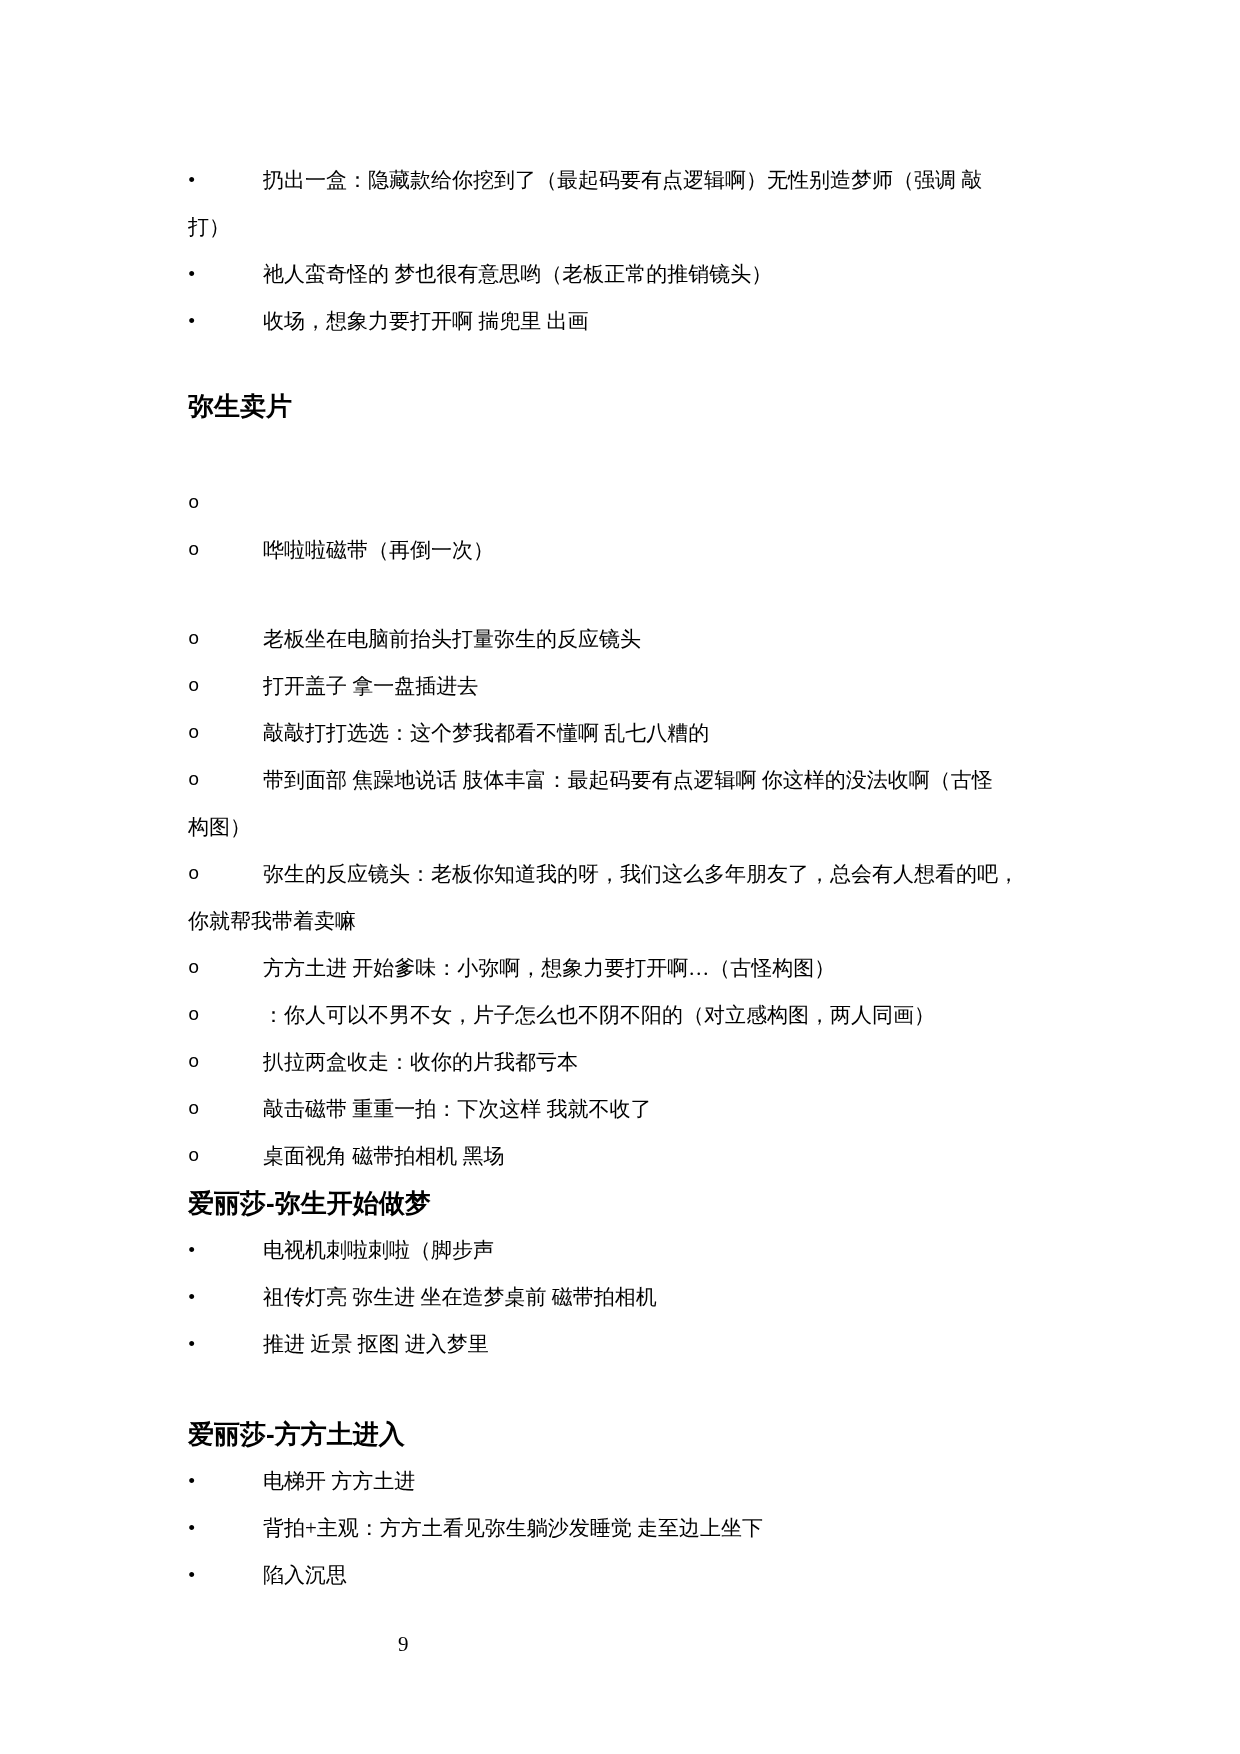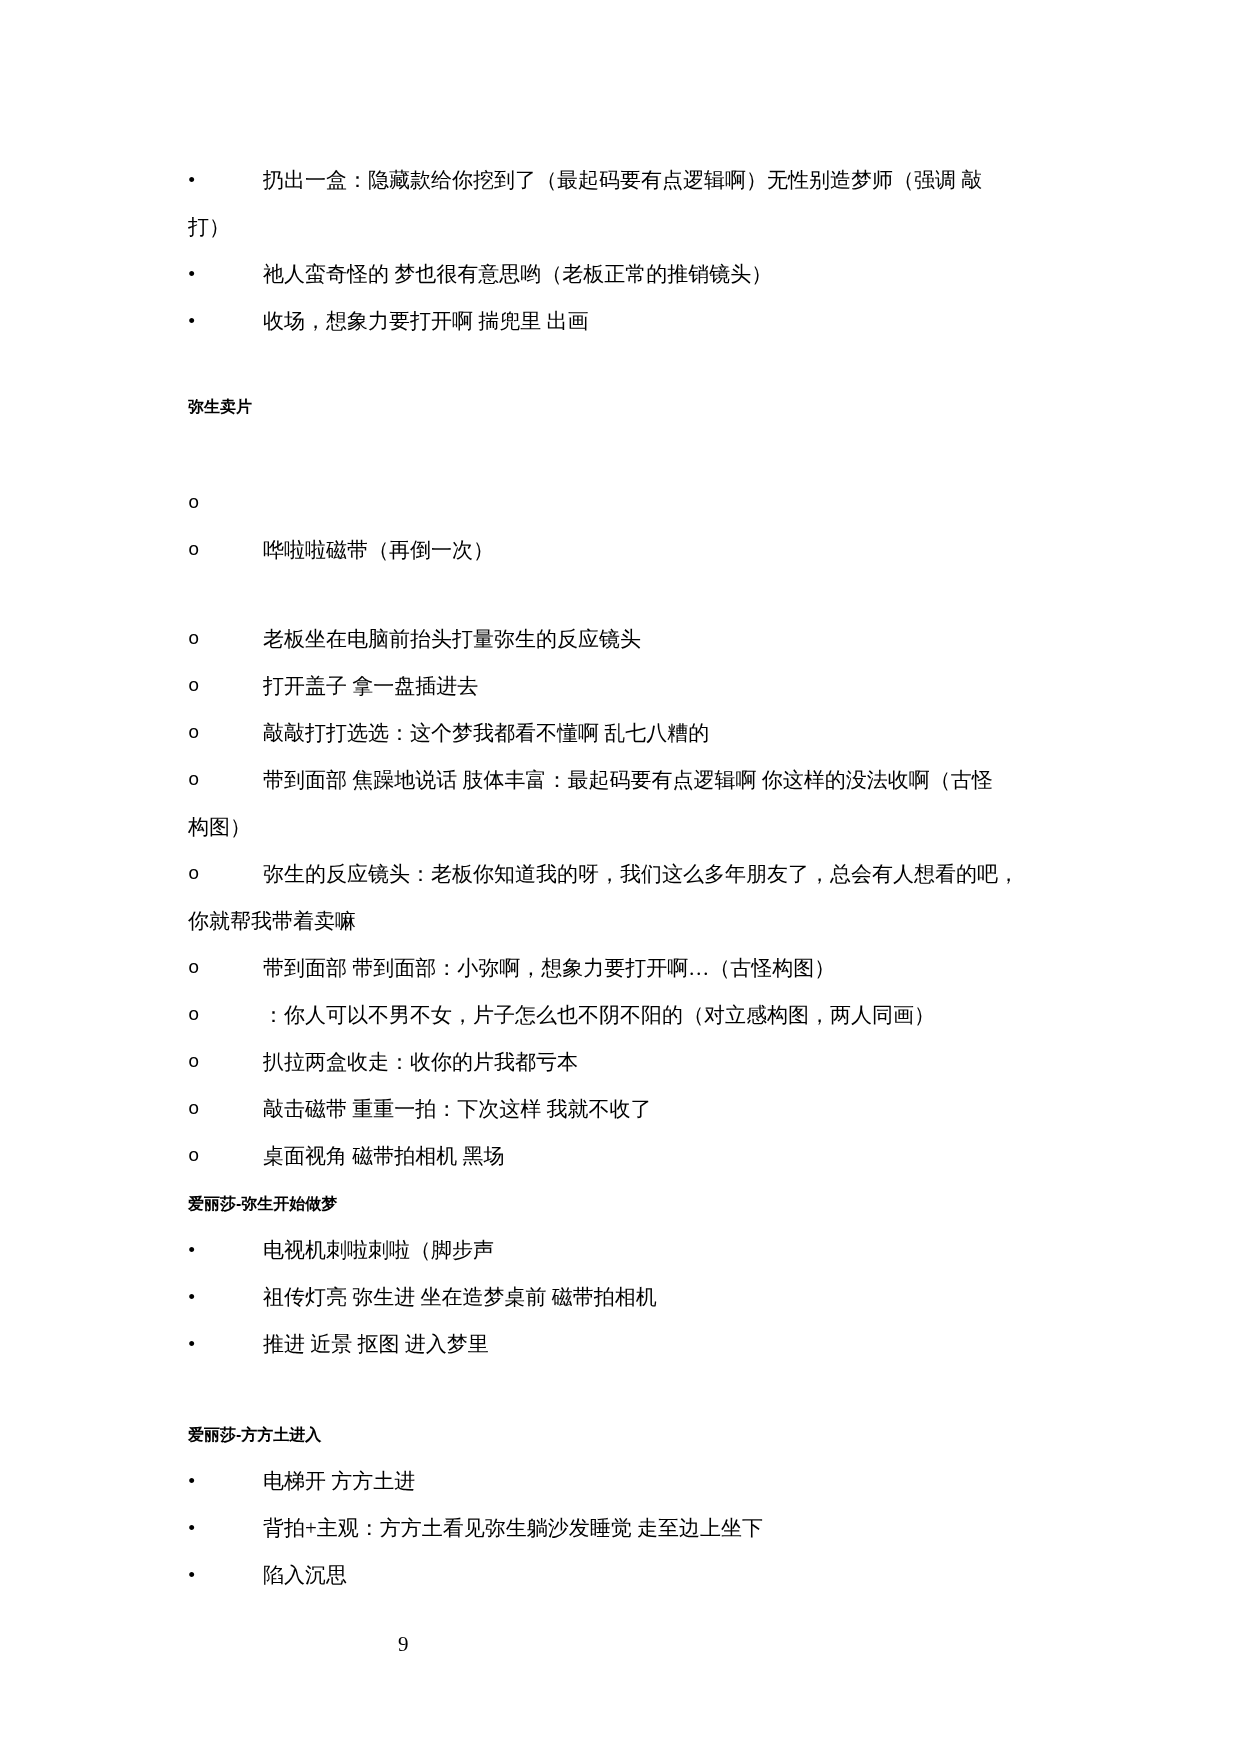--- a/index.html
+++ b/index.html
@@ -49,21 +49,21 @@
   .marker-bullet {
     font-size: 21px;
     font-family: "Liberation Serif", "DejaVu Serif", serif;
   }
   .marker-o {
     font-size: 19px;
     font-family: "Liberation Mono", "DejaVu Sans Mono", monospace;
   }
   .heading {
     font-weight: bold;
-    font-size: 16px;
+    font-size: 26px;
     font-family: "Liberation Sans", "DejaVu Sans", sans-serif;
   }
   .spacer {
     width: 100%;
   }
   .footer-page-number {
     position: absolute;
     left: 398px;
     top: 1621px;
     height: 47px;
@@ -87,21 +87,21 @@
       <div class="line li-first"><span class="marker marker-o">o</span></div>
       <div class="line li-first"><span class="marker marker-o">o</span><span>哗啦啦磁带（再倒一次）</span></div>
       <div class="spacer" style="height: 42px;"></div>
       <div class="line li-first"><span class="marker marker-o">o</span><span>老板坐在电脑前抬头打量弥生的反应镜头</span></div>
       <div class="line li-first"><span class="marker marker-o">o</span><span>打开盖子 拿一盘插进去</span></div>
       <div class="line li-first"><span class="marker marker-o">o</span><span>敲敲打打选选：这个梦我都看不懂啊 乱七八糟的</span></div>
       <div class="line li-first"><span class="marker marker-o">o</span><span>带到面部 焦躁地说话 肢体丰富：最起码要有点逻辑啊 你这样的没法收啊（古怪</span></div>
       <div class="line li-cont">构图）</div>
       <div class="line li-first"><span class="marker marker-o">o</span><span>弥生的反应镜头：老板你知道我的呀，我们这么多年朋友了，总会有人想看的吧，</span></div>
       <div class="line li-cont">你就帮我带着卖嘛</div>
-      <div class="line li-first"><span class="marker marker-o">o</span><span>带到面部 带到面部：小弥啊，想象力要打开啊…（古怪构图）</span></div>
+      <div class="line li-first"><span class="marker marker-o">o</span><span>方方土进 开始爹味：小弥啊，想象力要打开啊…（古怪构图）</span></div>
       <div class="line li-first"><span class="marker marker-o">o</span><span>：你人可以不男不女，片子怎么也不阴不阳的（对立感构图，两人同画）</span></div>
       <div class="line li-first"><span class="marker marker-o">o</span><span>扒拉两盒收走：收你的片我都亏本</span></div>
       <div class="line li-first"><span class="marker marker-o">o</span><span>敲击磁带 重重一拍：下次这样 我就不收了</span></div>
       <div class="line li-first"><span class="marker marker-o">o</span><span>桌面视角 磁带拍相机 黑场</span></div>
       <div class="line heading">爱丽莎-弥生开始做梦</div>
       <div class="line li-first"><span class="marker marker-bullet">•</span><span>电视机刺啦刺啦（脚步声</span></div>
       <div class="line li-first"><span class="marker marker-bullet">•</span><span>祖传灯亮 弥生进 坐在造梦桌前 磁带拍相机</span></div>
       <div class="line li-first"><span class="marker marker-bullet">•</span><span>推进 近景 抠图 进入梦里</span></div>
       <div class="spacer" style="height: 43px;"></div>
       <div class="line heading">爱丽莎-方方土进入</div>

